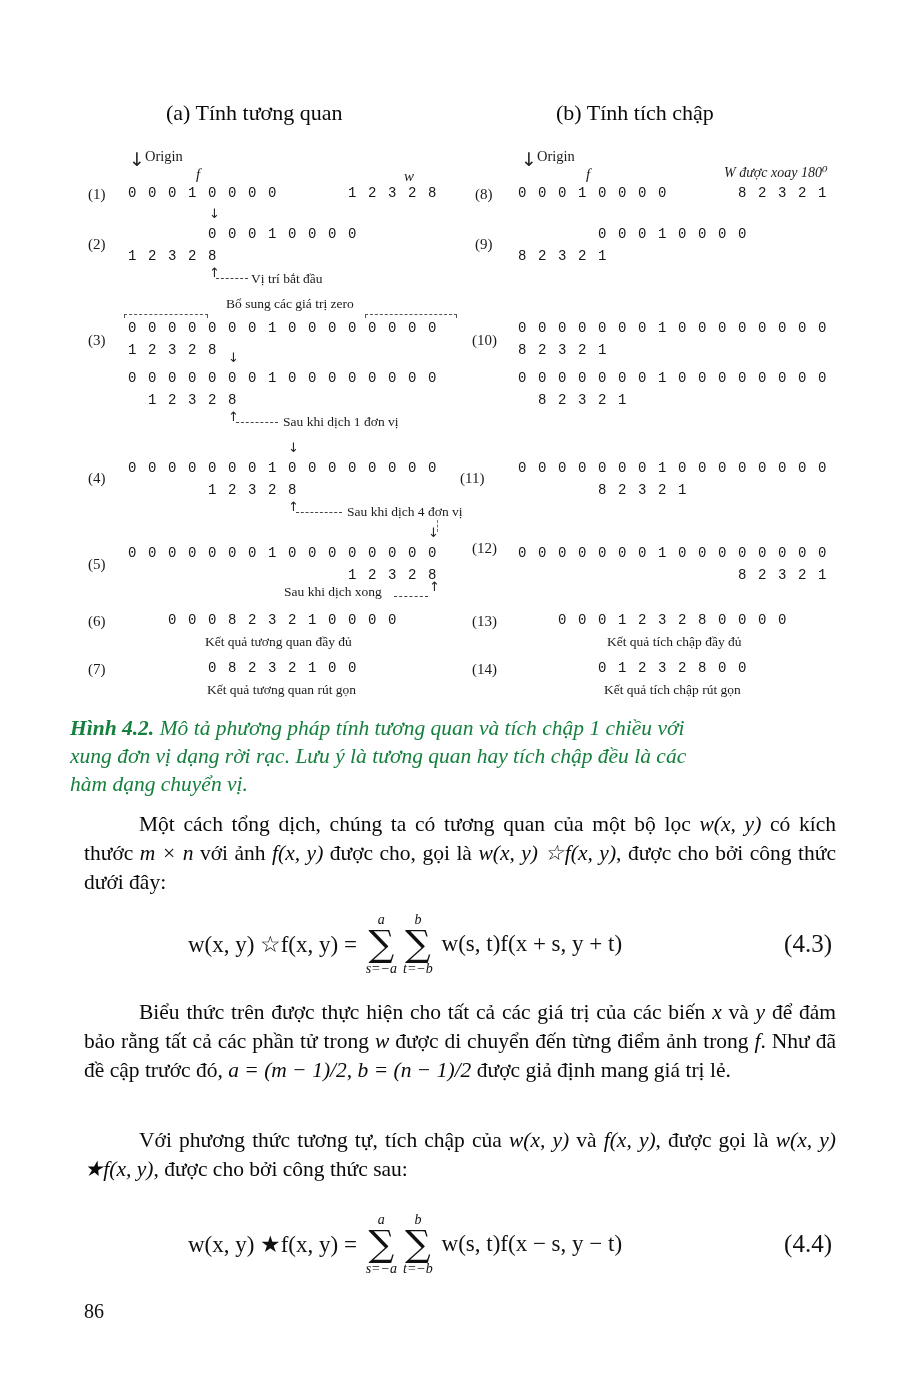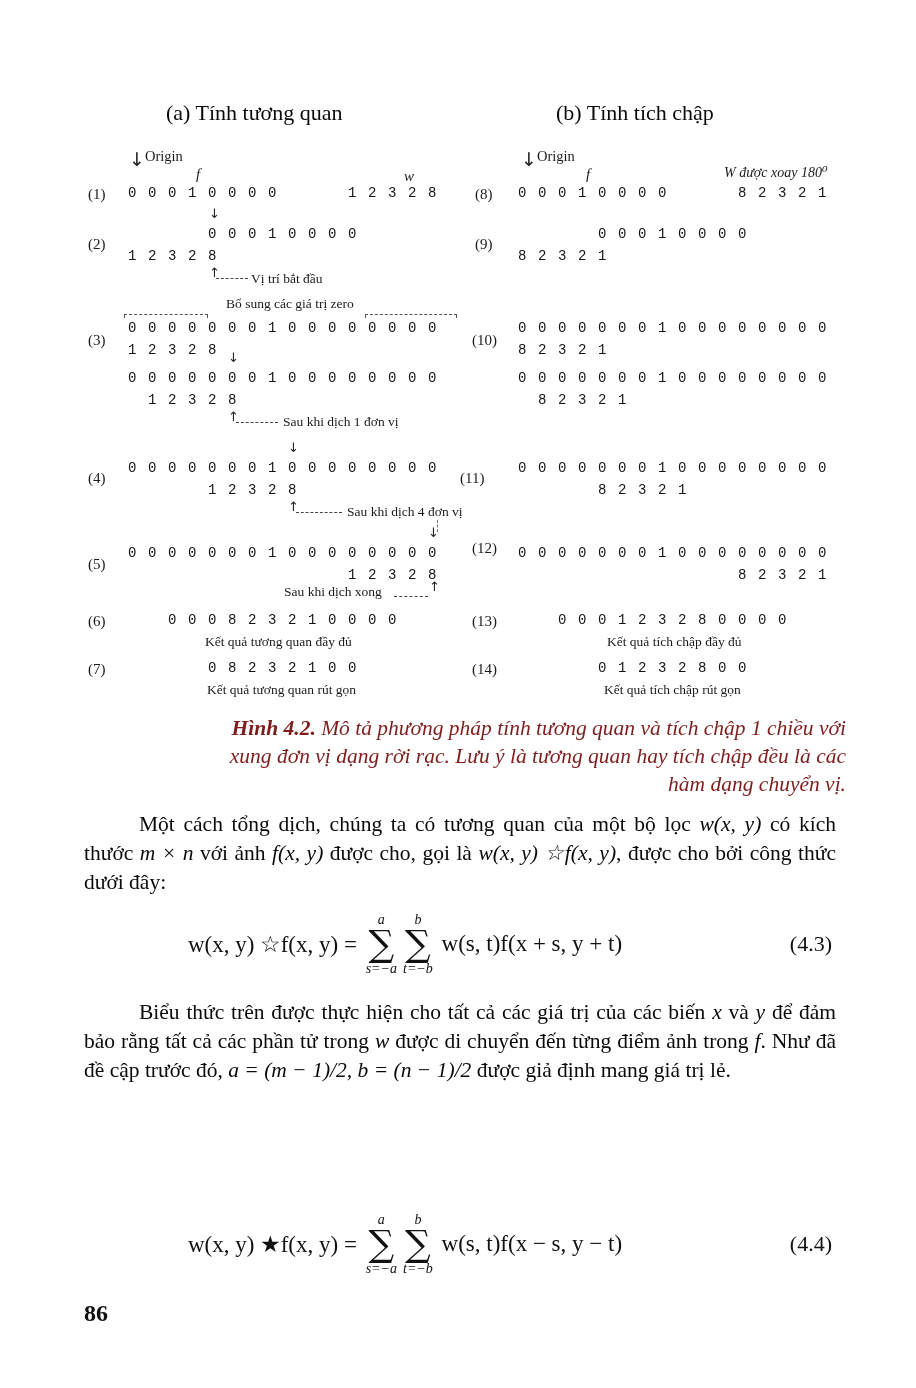--- a/index.html
+++ b/index.html
@@ -11,35 +11,35 @@
       font-size:14px;letter-spacing:1.6px;line-height:16px;color:#151515;}
   .rowno{position:absolute;font-size:15px;color:#1a1a1a;}
   .ann{position:absolute;font-size:13.5px;color:#1a1a1a;white-space:nowrap;}
   .ital{font-style:italic;}
   .mk{position:absolute;font-size:13px;line-height:12px;color:#222;font-family:"DejaVu Sans",sans-serif;}
   .mk.big{font-size:19px;line-height:18px;}
   .dash{position:absolute;border-bottom:1.5px dashed #444;height:1px;}
   .vdash{position:absolute;border-left:1.5px dashed #777;width:1px;}
   .ovl{position:absolute;border-top:1.5px dashed #555;height:3px;
        border-left:1px dashed #555;border-right:1px dashed #555;}
-  .cap{position:absolute;left:70px;width:776px;text-align:right;font-style:italic;
-       font-size:21.5px;line-height:28px;color:#7f1d1d;}
+  .cap{position:absolute;left:70px;width:776px;text-align:left;font-style:italic;
+       font-size:21.5px;line-height:28px;color:#15803d;}
   .cap b{font-style:italic;}
   .para{position:absolute;left:84px;width:752px;font-size:21.5px;line-height:29px;
         text-align:justify;text-indent:55px;color:#0a0a0a;}
   .mi{font-style:italic;}
   .eq{position:absolute;left:84px;width:752px;display:flex;align-items:center;
       justify-content:center;padding-right:0;box-sizing:border-box;height:92px;}
   .eq .body{display:flex;align-items:center;transform:translateX(-55px);}
   .lhs,.rhs{font-size:23px;white-space:pre;}
   .sum{display:inline-flex;flex-direction:column;align-items:center;line-height:1;margin:0 3px;}
   .sum .lim{font-size:14px;font-style:italic;line-height:1.1;}
   .sigma{font-size:36px;line-height:0.95;font-style:normal;font-family:"DejaVu Serif",serif;}
-  .eqnum{position:absolute;right:4px;top:50%;transform:translateY(-50%);font-size:22px;}
-  .pageno{position:absolute;left:84px;top:1300px;font-size:24px;font-weight:bold;}
+  .eqnum{position:absolute;right:4px;top:50%;transform:translateY(-50%);font-size:25px;}
+  .pageno{position:absolute;left:84px;top:1300px;font-size:20px;font-weight:normal;}
 </style>
 </head>
 <body>
 
 <div id="page">
 
   <div class="abs hdr" style="left:166px;top:100px">(a) Tính tương quan</div>
   <div class="abs hdr" style="left:556px;top:100px">(b) Tính tích chập</div>
 
   <div class="mk big" style="left:129px;top:150px">↓</div>
@@ -151,20 +151,21 @@
         <span class="sigma">∑</span>
         <span class="lim">t=−b</span>
       </span>
       <span class="rhs"> w(s, t)f(x + s, y + t)</span>
     </span>
     <span class="eqnum">(4.3)</span>
   </div>
 
   <div class="para" style="top:998px"><span>Biểu thức trên được thực hiện cho tất cả các giá trị của các biến </span><span class="mi">x</span><span> và </span><span class="mi">y</span><span> để đảm bảo rằng tất cả các phần tử trong </span><span class="mi">w</span><span> được di chuyển đến từng điểm ảnh trong </span><span class="mi">f</span><span>. Như đã đề cập trước đó, </span><span class="mi">a = (m − 1)/2, b = (n − 1)/2</span><span> được giả định mang giá trị lẻ.</span></div>
 
+  <div class="para" style="top:1126px"><span>Với phương thức tương tự, tích chập của </span><span class="mi">w(x, y)</span><span> và </span><span class="mi">f(x, y)</span><span>, được gọi là </span><span class="mi">w(x, y) ★f(x, y)</span><span>, được cho bởi công thức sau:</span></div>
 
   <div class="eq" style="top:1198px">
     <span class="body">
       <span class="lhs">w(x, y) ★f(x, y) = </span>
       <span class="sum">
         <span class="lim">a</span>
         <span class="sigma">∑</span>
         <span class="lim">s=−a</span>
       </span>
       <span class="sum">

